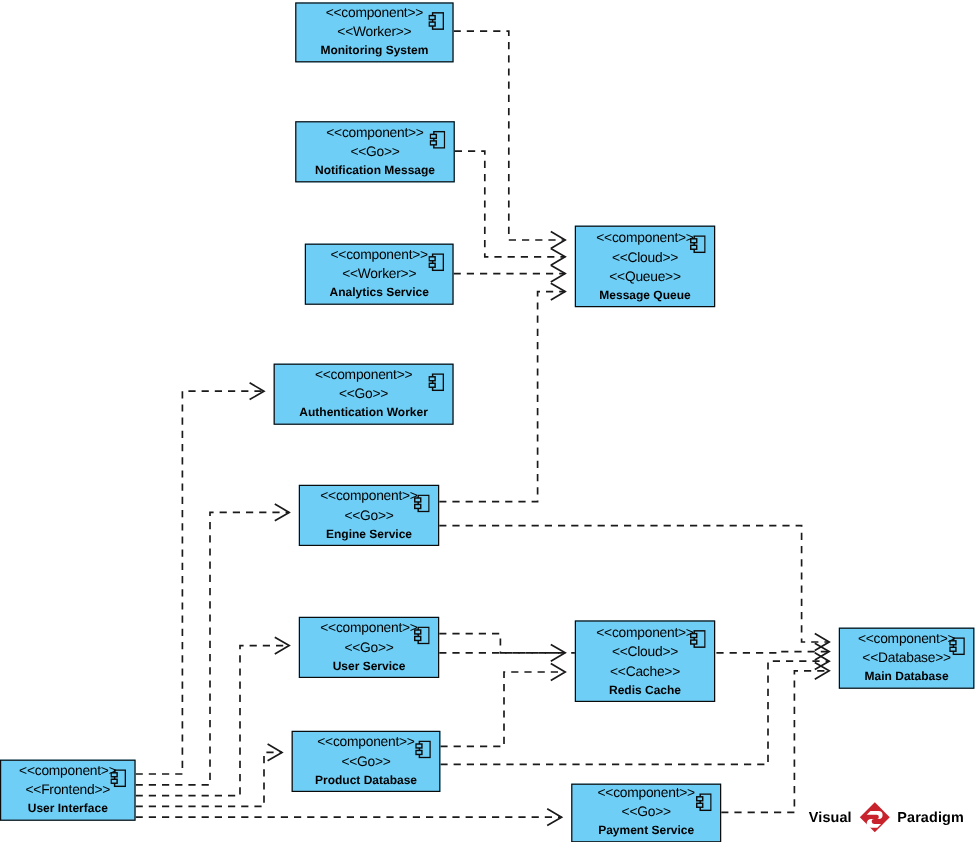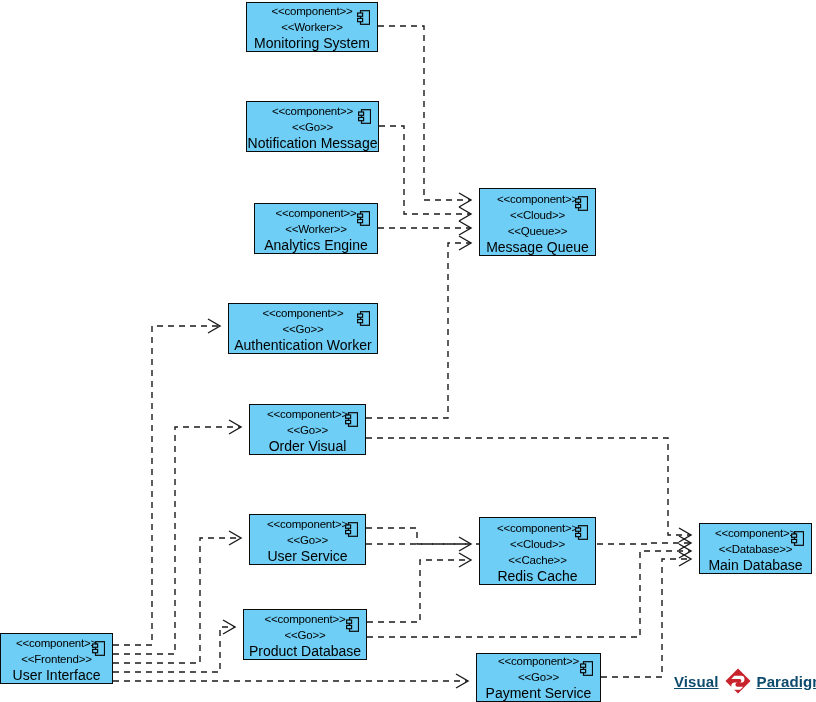--- a/index.html
+++ b/index.html
@@ -45,22 +45,22 @@
     z-index: 5;
   }
   .stereo {
     font-size: 11.5px;
     color: #000000;
     line-height: 16px;
     letter-spacing: -0.2px;
     white-space: nowrap;
   }
   .cname {
-    font-size: 14px;
-    font-weight: normal;
+    font-size: 10px;
+    font-weight: bold;
     color: #000000;
     line-height: 16px;
     white-space: nowrap;
   }
   .comp-icon {
     position: absolute;
     right: 7px;
     top: 7px;
     width: 13px;
     height: 15px;
@@ -68,25 +68,24 @@
   .logo {
     position: absolute;
     left: 674px;
     top: 668px;
     display: flex;
     align-items: center;
     gap: 6px;
     z-index: 6;
   }
   .logo-text {
-    font-size: 15px;
+    font-size: 12px;
     font-weight: bold;
-    color: #0c4a6e;
+    color: #000000;
     letter-spacing: 0.1px;
-    text-decoration: underline;
   }
   .logo-mark {
     width: 26px;
     height: 26px;
   }
 </style>
 </head>
 <body>
 
 <div id="canvas">
@@ -141,21 +140,21 @@
         <div class="cname">Notification Message</div>
         <svg class="comp-icon" viewBox="0 0 13 15">
           <rect x="3.5" y="0.7" width="9" height="13.6" fill="none" stroke="#0b0b0b" stroke-width="1.2"></rect>
           <rect x="0.6" y="3" width="5" height="3.3" fill="#6ecef5" stroke="#0b0b0b" stroke-width="1.2"></rect>
           <rect x="0.6" y="8.4" width="5" height="3.3" fill="#6ecef5" stroke="#0b0b0b" stroke-width="1.2"></rect>
         </svg>
       </div>
       <div class="component" style="left: 254px; top: 203px; width: 124px; height: 51px; background: rgb(110, 206, 245); border-color: rgb(11, 11, 11);">
         <div class="stereo">&lt;&lt;component&gt;&gt;</div>
         <div class="stereo">&lt;&lt;Worker&gt;&gt;</div>
-        <div class="cname">Analytics Engine</div>
+        <div class="cname">Analytics Service</div>
         <svg class="comp-icon" viewBox="0 0 13 15">
           <rect x="3.5" y="0.7" width="9" height="13.6" fill="none" stroke="#0b0b0b" stroke-width="1.2"></rect>
           <rect x="0.6" y="3" width="5" height="3.3" fill="#6ecef5" stroke="#0b0b0b" stroke-width="1.2"></rect>
           <rect x="0.6" y="8.4" width="5" height="3.3" fill="#6ecef5" stroke="#0b0b0b" stroke-width="1.2"></rect>
         </svg>
       </div>
       <div class="component" style="left: 479px; top: 188px; width: 117px; height: 68px; background: rgb(110, 206, 245); border-color: rgb(11, 11, 11);">
         <div class="stereo">&lt;&lt;component&gt;&gt;</div>
         <div class="stereo">&lt;&lt;Cloud&gt;&gt;</div>
         <div class="stereo">&lt;&lt;Queue&gt;&gt;</div>
@@ -172,21 +171,21 @@
         <div class="cname">Authentication Worker</div>
         <svg class="comp-icon" viewBox="0 0 13 15">
           <rect x="3.5" y="0.7" width="9" height="13.6" fill="none" stroke="#0b0b0b" stroke-width="1.2"></rect>
           <rect x="0.6" y="3" width="5" height="3.3" fill="#6ecef5" stroke="#0b0b0b" stroke-width="1.2"></rect>
           <rect x="0.6" y="8.4" width="5" height="3.3" fill="#6ecef5" stroke="#0b0b0b" stroke-width="1.2"></rect>
         </svg>
       </div>
       <div class="component" style="left: 249px; top: 404px; width: 117px; height: 51px; background: rgb(110, 206, 245); border-color: rgb(11, 11, 11);">
         <div class="stereo">&lt;&lt;component&gt;&gt;</div>
         <div class="stereo">&lt;&lt;Go&gt;&gt;</div>
-        <div class="cname">Order Visual</div>
+        <div class="cname">Engine Service</div>
         <svg class="comp-icon" viewBox="0 0 13 15">
           <rect x="3.5" y="0.7" width="9" height="13.6" fill="none" stroke="#0b0b0b" stroke-width="1.2"></rect>
           <rect x="0.6" y="3" width="5" height="3.3" fill="#6ecef5" stroke="#0b0b0b" stroke-width="1.2"></rect>
           <rect x="0.6" y="8.4" width="5" height="3.3" fill="#6ecef5" stroke="#0b0b0b" stroke-width="1.2"></rect>
         </svg>
       </div>
       <div class="component" style="left: 249px; top: 514px; width: 117px; height: 51px; background: rgb(110, 206, 245); border-color: rgb(11, 11, 11);">
         <div class="stereo">&lt;&lt;component&gt;&gt;</div>
         <div class="stereo">&lt;&lt;Go&gt;&gt;</div>
         <div class="cname">User Service</div>

